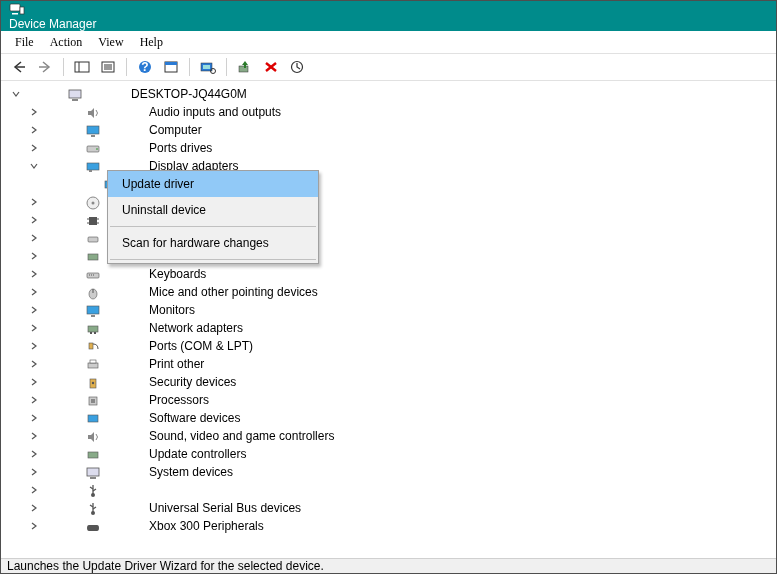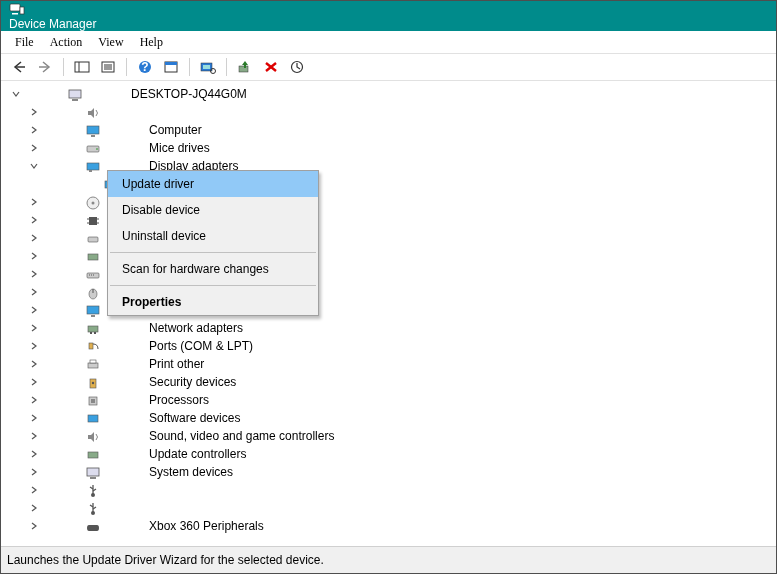--- a/index.html
+++ b/index.html
@@ -22,21 +22,21 @@
 .tree .twisty { width: 14px; height: 14px; display: inline-flex; align-items: center; justify-content: center; color: #555; cursor: pointer; }
 .tree .twisty.blank { visibility: hidden; }
 .tree .nicon { width: 16px; height: 16px; display: inline-flex; align-items: center; justify-content: center; margin-right: 2px; }
 .tree .node.selected .label { background: #fff; outline: 1px dotted #888; background: #cde8ff; }
 .tree .label { padding: 0 2px; }
 .ctxmenu { position: absolute; background: #f0f0f0; border: 1px solid #a0a0a0; box-shadow: 2px 3px 3px rgba(0,0,0,0.25); width: 212px; }
 .ctxmenu .citem { padding: 6px 14px; cursor: pointer; }
 .ctxmenu .citem.highlighted { background: #91c9f7; }
 .ctxmenu .csep { height: 1px; background: #c0c0c0; margin: 3px 2px; }
 .ctxmenu .citem.bold { font-weight: bold; }
-.statusbar { height: 27px; border-top: 1px solid #d0d0d0; display: flex; align-items: center; padding: 0 6px; background: #f0f0f0; }
+.statusbar { height: 15px; border-top: 1px solid #d0d0d0; display: flex; align-items: center; padding: 0 6px; background: #f0f0f0; }
 svg { display: block; }
 </style>
 </head>
 <body>
 
 <div class="titlebar">
   <span class="icon-app">
     <svg width="16" height="16" viewBox="0 0 16 16">
         <rect x="1" y="3" width="10" height="7" rx="1" fill="#fff" stroke="#333" stroke-width="0.7"></rect>
         <rect x="3" y="12" width="6" height="1.5" fill="#fff"></rect>
@@ -166,20 +166,21 @@
                   <svg width="10" height="10">
                     <path d="M3 2 L7 5 L3 8" fill="none" stroke="#555" stroke-width="1.2"></path>
                   </svg>
                 </span>
                 <span class="nicon">
                   <svg width="16" height="16">
                     <path d="M3 6 L6 6 L9 3 L9 13 L6 10 L3 10 Z" fill="#888"></path>
                     <path d="M11 5 Q14 8 11 11" fill="none" stroke="#888"></path>
                   </svg>
                 </span>
+                <span class="label">Audio inputs and outputs</span>
               </div>
             </li>
           <li>
               <div class="node">
                 <span class="twisty">
                   <svg width="10" height="10">
                     <path d="M3 2 L7 5 L3 8" fill="none" stroke="#555" stroke-width="1.2"></path>
                   </svg>
                 </span>
                 <span class="nicon">
@@ -197,21 +198,21 @@
                   <svg width="10" height="10">
                     <path d="M3 2 L7 5 L3 8" fill="none" stroke="#555" stroke-width="1.2"></path>
                   </svg>
                 </span>
                 <span class="nicon">
                   <svg width="16" height="16">
                     <rect x="2" y="5" width="12" height="6" rx="1" fill="#ccc" stroke="#555" stroke-width="0.6"></rect>
                     <circle cx="12" cy="8" r="1" fill="#6a6"></circle>
                   </svg>
                 </span>
-                <span class="label">Mice drives</span>
+                <span class="label">Ports drives</span>
               </div>
             </li>
           <li>
             <div class="node">
                 <span class="twisty">
                   <svg width="10" height="10">
                     <path d="M2 3 L5 7 L8 3" fill="none" stroke="#555" stroke-width="1.2"></path>
                   </svg>
                 </span>
                 <span class="nicon">
@@ -518,48 +519,47 @@
                     <path d="M3 2 L7 5 L3 8" fill="none" stroke="#555" stroke-width="1.2"></path>
                   </svg>
                 </span>
                 <span class="nicon">
                   <svg width="16" height="16">
                     <circle cx="8" cy="12" r="2" fill="#555"></circle>
                     <line x1="8" y1="2" x2="8" y2="12" stroke="#555" stroke-width="1.3"></line>
                     <path d="M8 6 L5 4 M8 8 L11 6" stroke="#555" stroke-width="1.3"></path>
                   </svg>
                 </span>
+                <span class="label">Universal Serial Bus devices</span>
               </div>
             </li>
           <li>
               <div class="node">
                 <span class="twisty">
                   <svg width="10" height="10">
                     <path d="M3 2 L7 5 L3 8" fill="none" stroke="#555" stroke-width="1.2"></path>
                   </svg>
                 </span>
                 <span class="nicon">
                   <svg width="16" height="16">
                     <path d="M4 6 Q2 6 2 9 Q2 12 4 12 L12 12 Q14 12 14 9 Q14 6 12 6 Z" fill="#555"></path>
                   </svg>
                 </span>
-                <span class="label">Xbox 360 Peripherals</span>
+                <span class="label">Xbox 300 Peripherals</span>
               </div>
             </li>
         </ul>
       </li>
     </ul>
   </div>
 
   <div class="ctxmenu" style="left:106px; top:89px;">
     <div class="citem highlighted">Update driver</div>
-    <div class="citem">Disable device</div>
     <div class="citem">Uninstall device</div>
     <div class="csep"></div>
     <div class="citem">Scan for hardware changes</div>
     <div class="csep"></div>
-    <div class="citem bold">Properties</div>
   </div>
 </div>
 
 <div class="statusbar">
   <span>Launches the Update Driver Wizard for the selected device.</span>
 </div>
 
 </body></html>

